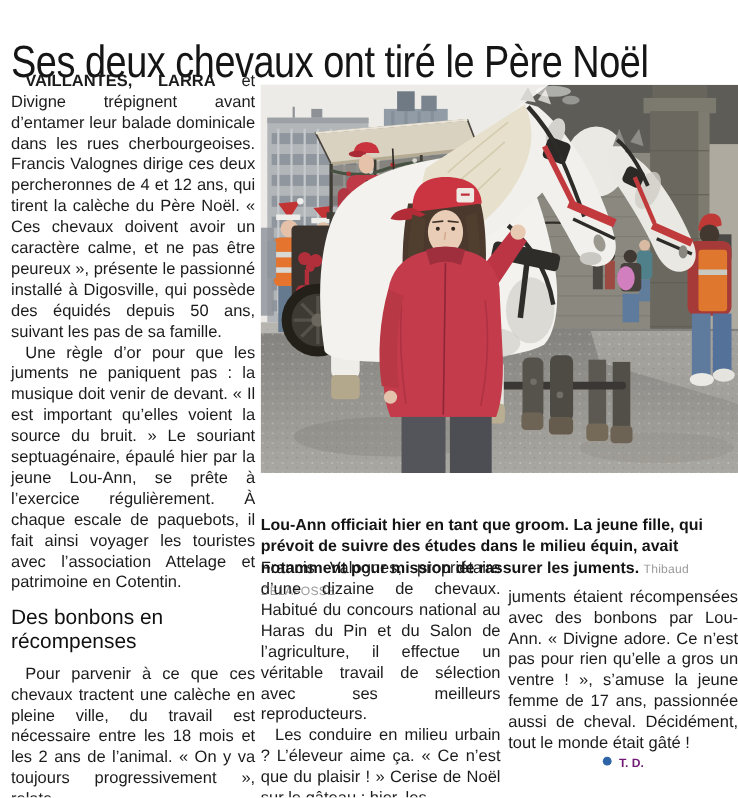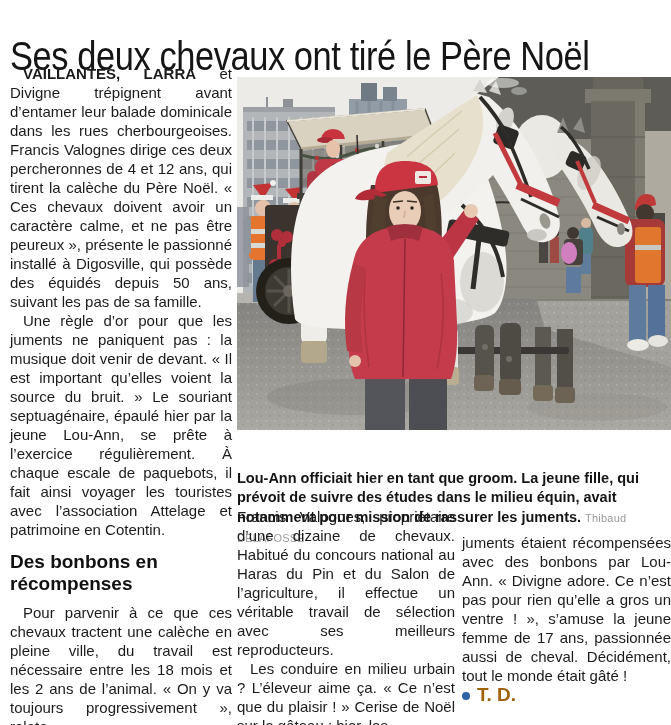--- a/index.html
+++ b/index.html
@@ -10,33 +10,33 @@
   .headline{
     position:absolute;left:10px;top:6px;white-space:nowrap;
     font-size:41px;font-weight:500;color:#151515;letter-spacing:-0.5px;
     transform:scaleX(.84);transform-origin:0 0;
   }
   .col{position:absolute;font-size:15px;line-height:19px;text-align:justify;
        hyphens:auto;-webkit-hyphens:auto;}
   .col p{margin:0;}
   .indent{text-indent:13px;}
   .lead{font-weight:bold;}
-  .subhead{font-weight:bold;font-size:19px;line-height:21.5px;margin:12px 0 9px 0;
+  .subhead{font-weight:normal;font-size:19px;line-height:21.5px;margin:12px 0 9px 0;
            text-align:left;hyphens:none;color:#111;}
   .col-left{left:10px;top:64px;width:222px;}
   .col-mid{left:237px;top:507px;width:218px;}
   .col-right{left:462px;top:533px;width:209px;}
   .photo{position:absolute;left:237px;top:77px;width:434px;height:353px;
          background:#e9e8e5;overflow:hidden;}
   .photo svg{display:block;}
   .caption{position:absolute;left:237px;top:454px;width:432px;
            font-weight:bold;font-size:14.5px;line-height:19.5px;color:#141414;
            text-align:left;}
   .credit{font-weight:normal;font-size:11px;color:#9a9a9a;letter-spacing:.2px;}
-  .byline{margin-top:13px;text-align:left;font-weight:bold;font-size:19px;color:#a16207;}
+  .byline{margin-top:13px;text-align:center;font-weight:bold;font-size:11px;color:#701a75;}
   .byline .dot{display:inline-block;width:8px;height:8px;border-radius:50%;
                background:#2e64a5;margin-right:7px;vertical-align:1px;}
 </style>
 </head>
 <body>
 
 <div class="page">
 
   <h1 class="headline">Ses deux chevaux ont tiré le Père Noël</h1>
 

